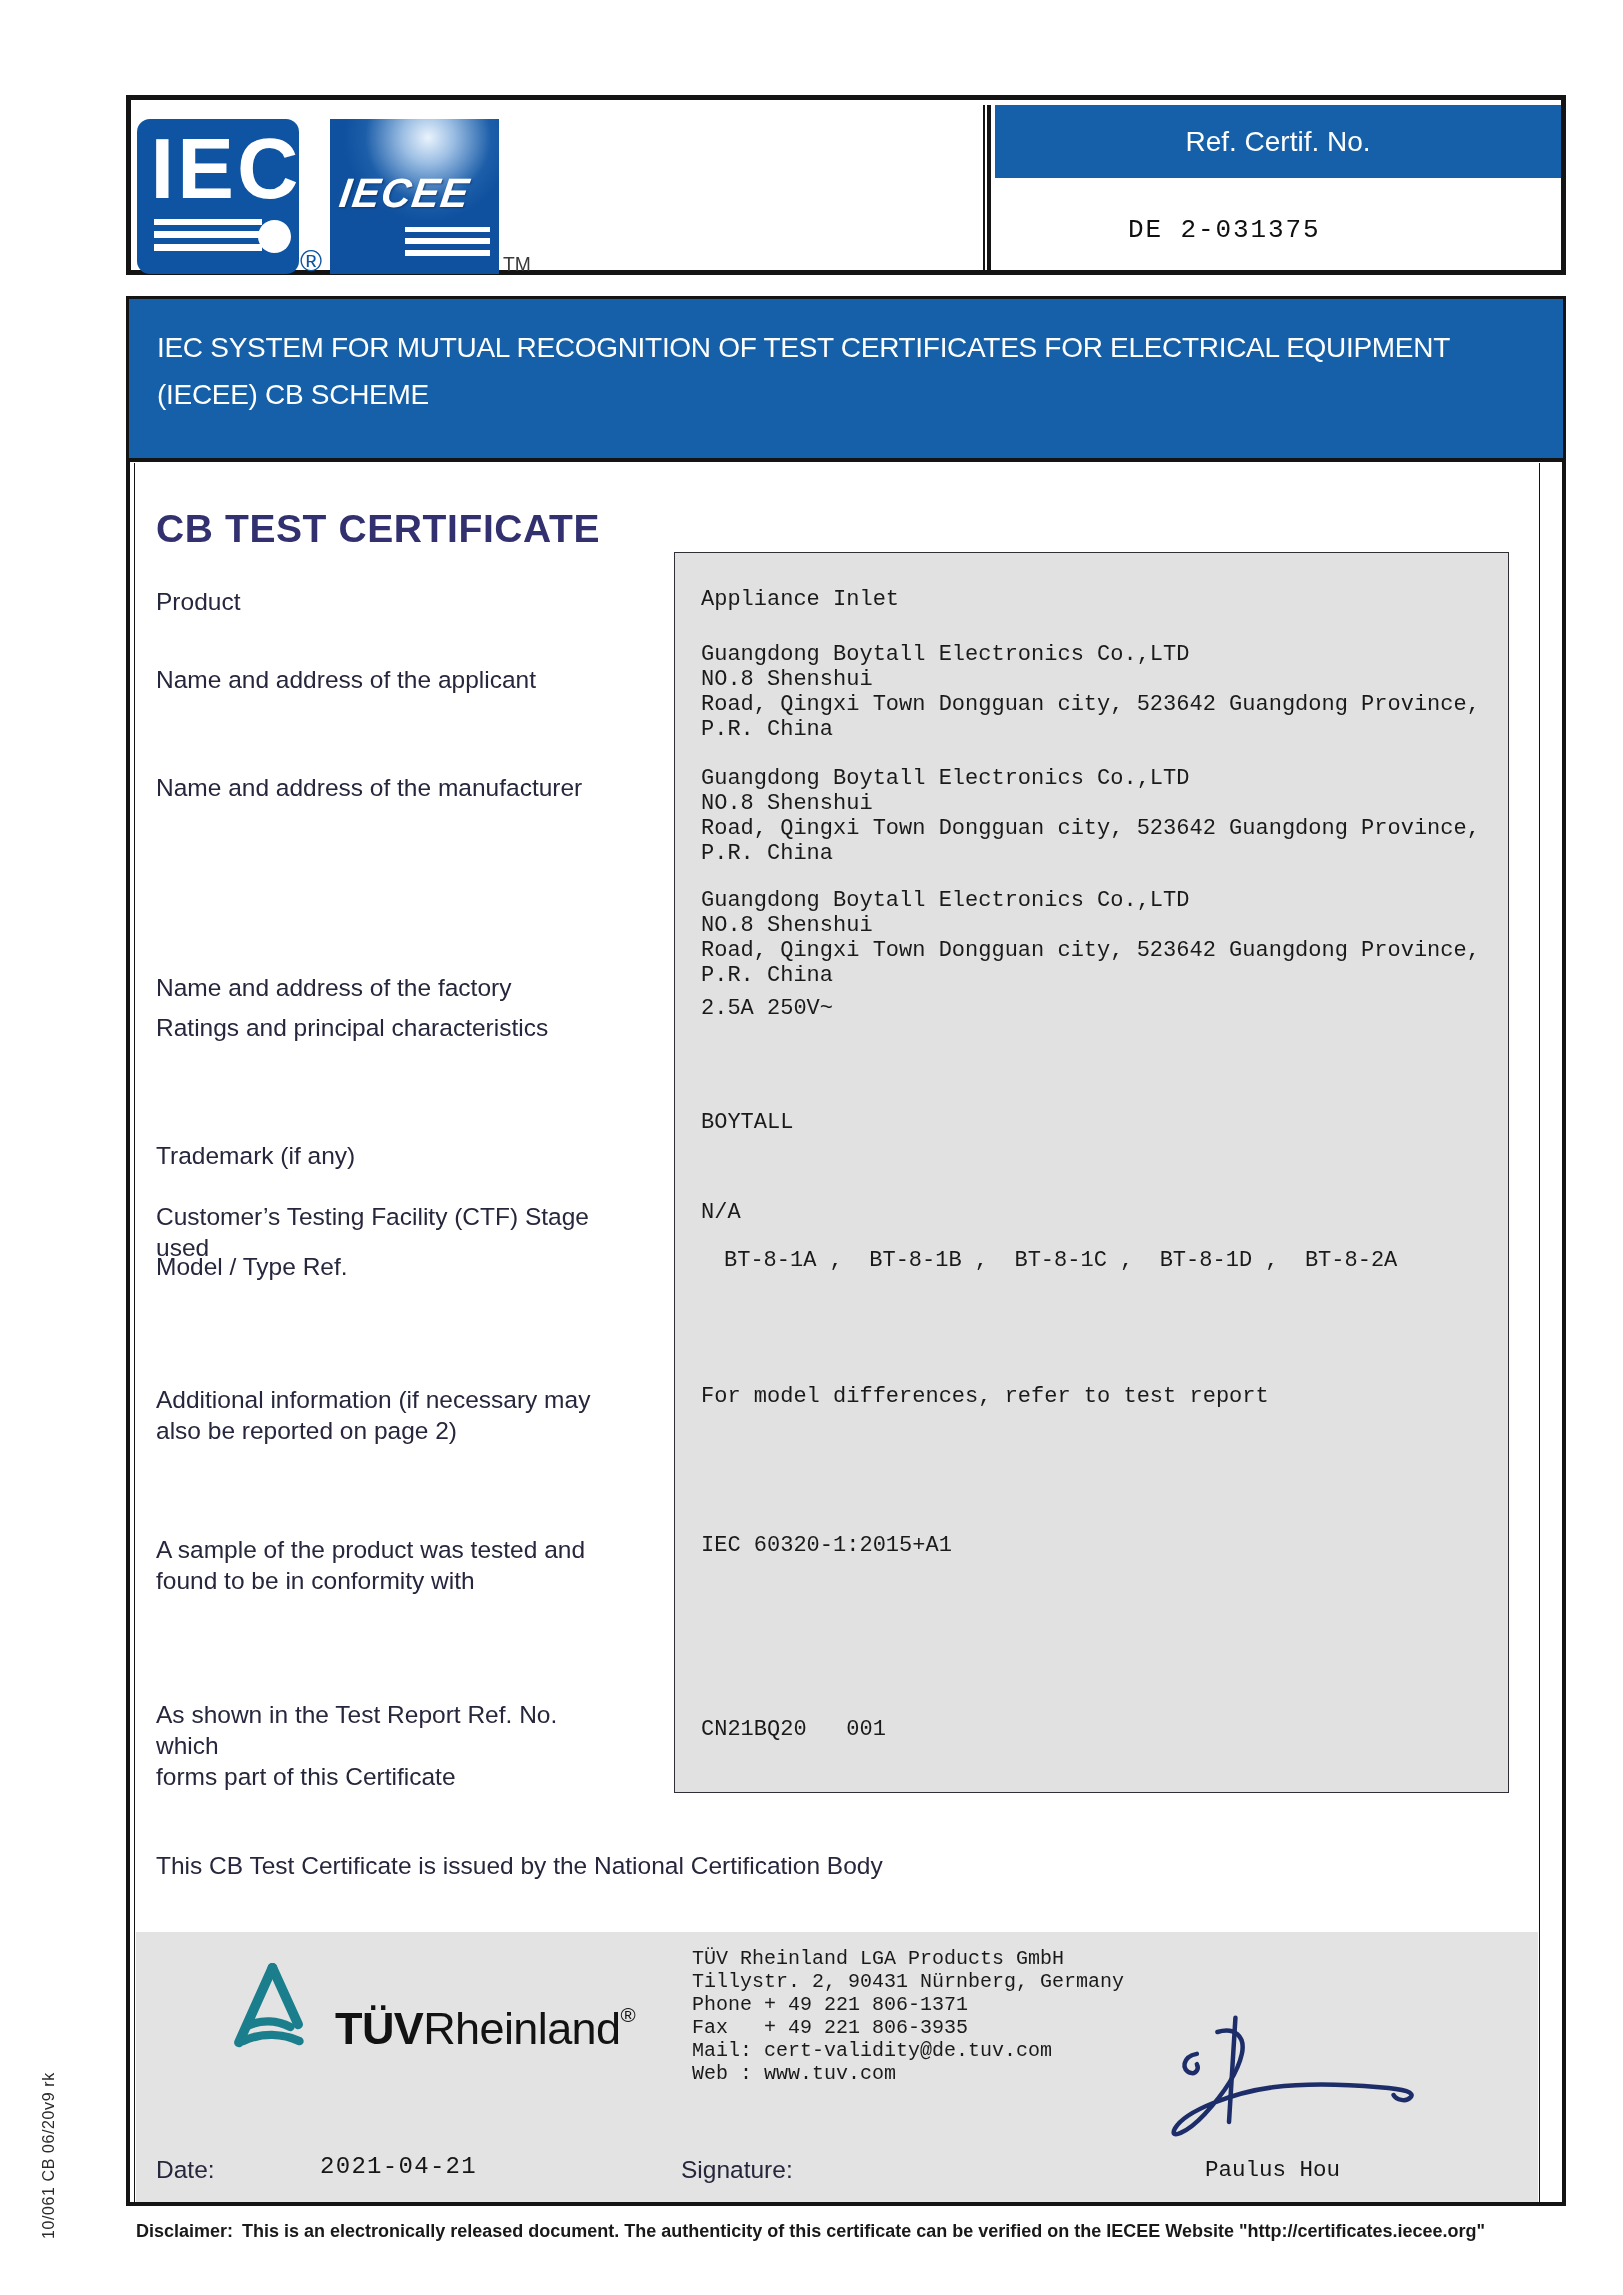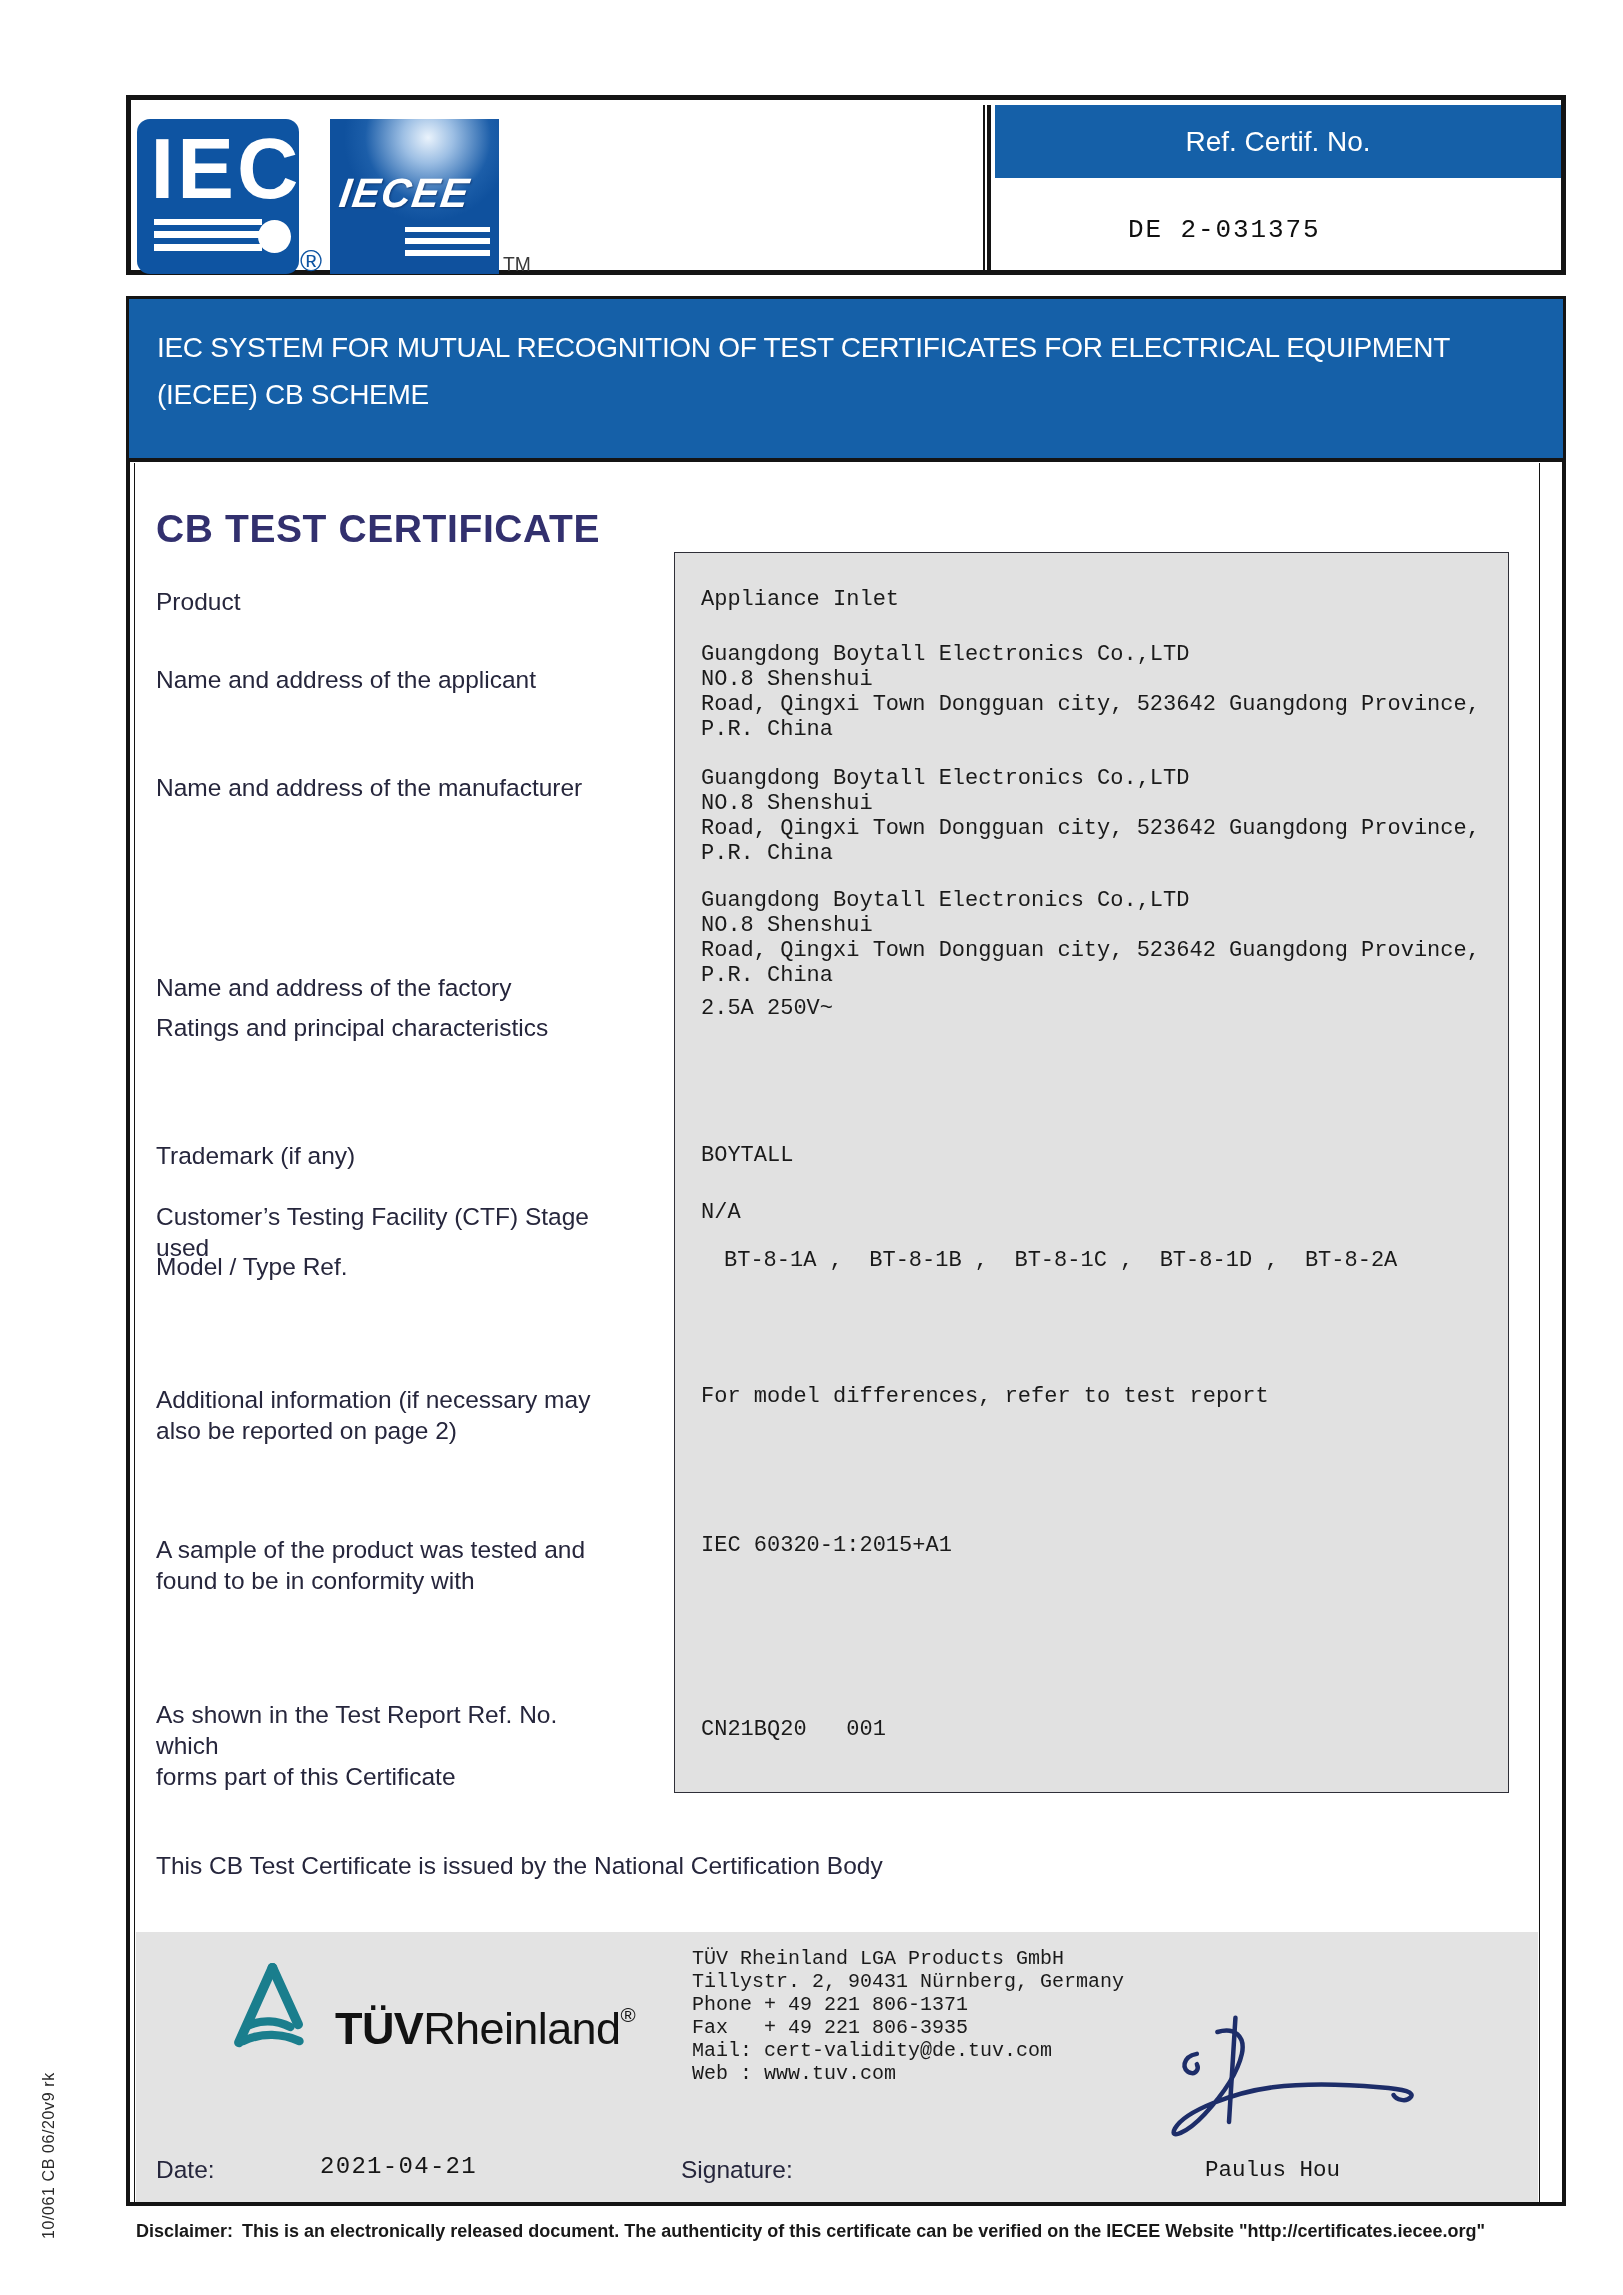--- a/index.html
+++ b/index.html
@@ -95,21 +95,21 @@
     left: 701px;
     font-family: "Liberation Mono", monospace; font-size: 22px; line-height: 25px;
     color: #1a1a1a; white-space: pre;
   }
 
   .t-product-l { top: 586px; }   .t-product-v { top: 587px; }
   .t-applicant-l { top: 664px; } .t-applicant-v { top: 642px; }
   .t-manufacturer-l { top: 772px; } .t-manufacturer-v { top: 766px; }
   .t-factory-l { top: 932px; margin-top: 40px; }  .t-factory-v { top: 888px; }
   .t-ratings-l { top: 1012px; }  .t-ratings-v { top: 996px; }
-  .t-trademark-l { top: 1140px; } .t-trademark-v { top: 1143px; }
+  .t-trademark-l { top: 1140px; } .t-trademark-v { top: 1110px; }
   .t-ctf-l { top: 1201px; }      .t-ctf-v { top: 1200px; }
   .t-model-l { top: 1251px; }    .t-model-v { top: 1248px; margin-left: 23px; }
   .t-additional-l { top: 1384px; } .t-additional-v { top: 1384px; }
   .t-sample-l { top: 1534px; }   .t-sample-v { top: 1533px; }
   .t-testreport-l { top: 1699px; } .t-testreport-v { top: 1717px; }
 
   .issued-line { left: 156px; top: 1852px; font-size: 24.5px; color: #26263c; }
 
   
   .footer-box { left: 136px; top: 1932px; width: 1402px; height: 270px; background: #e3e3e3; }

